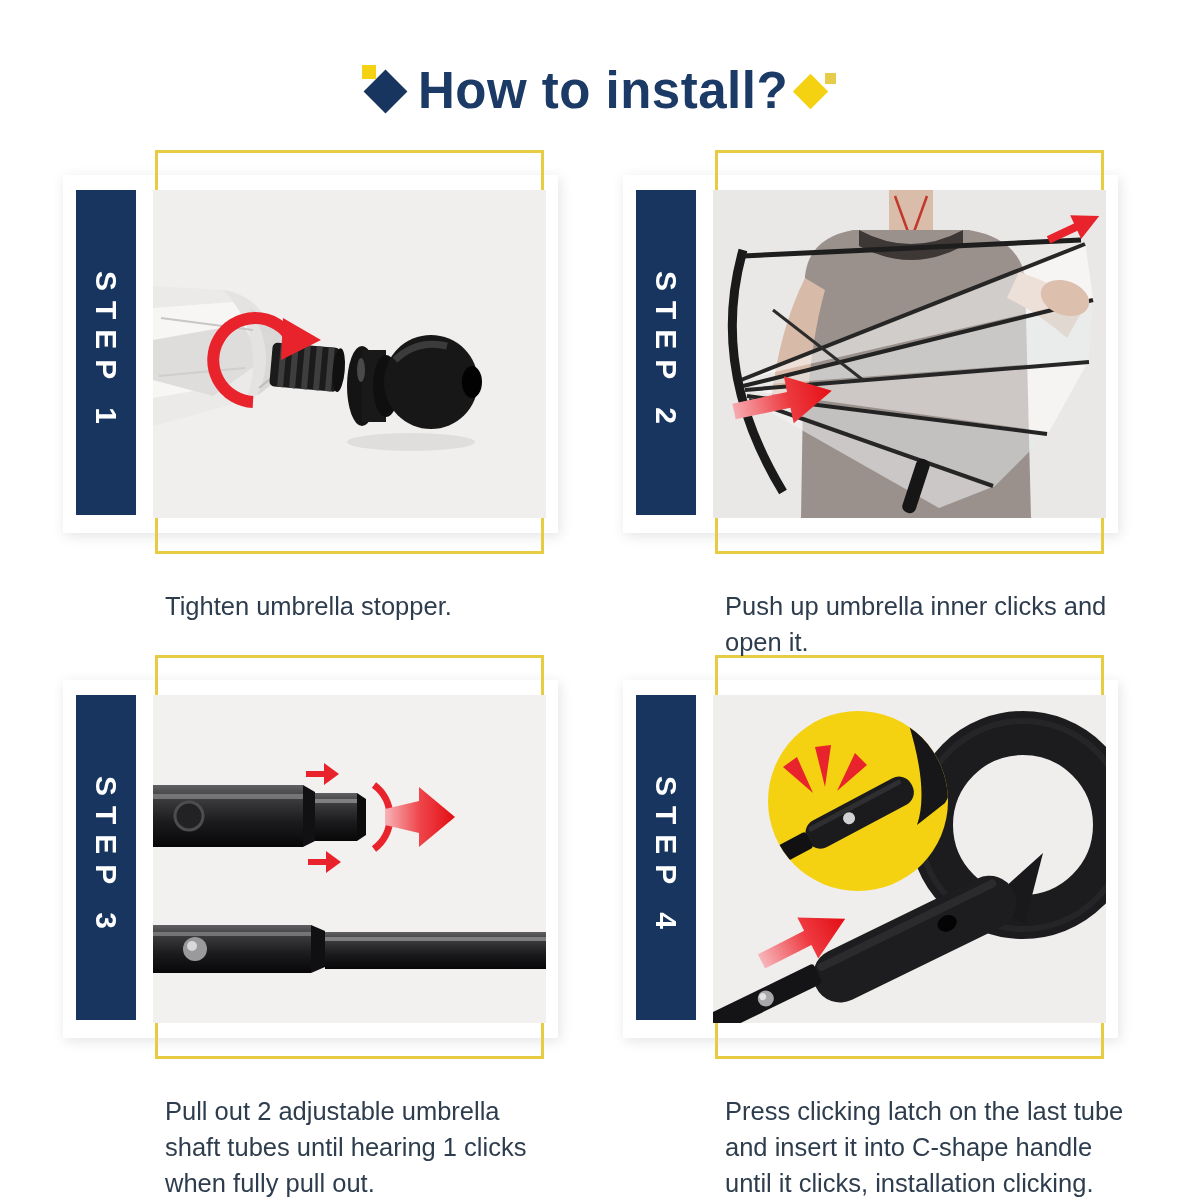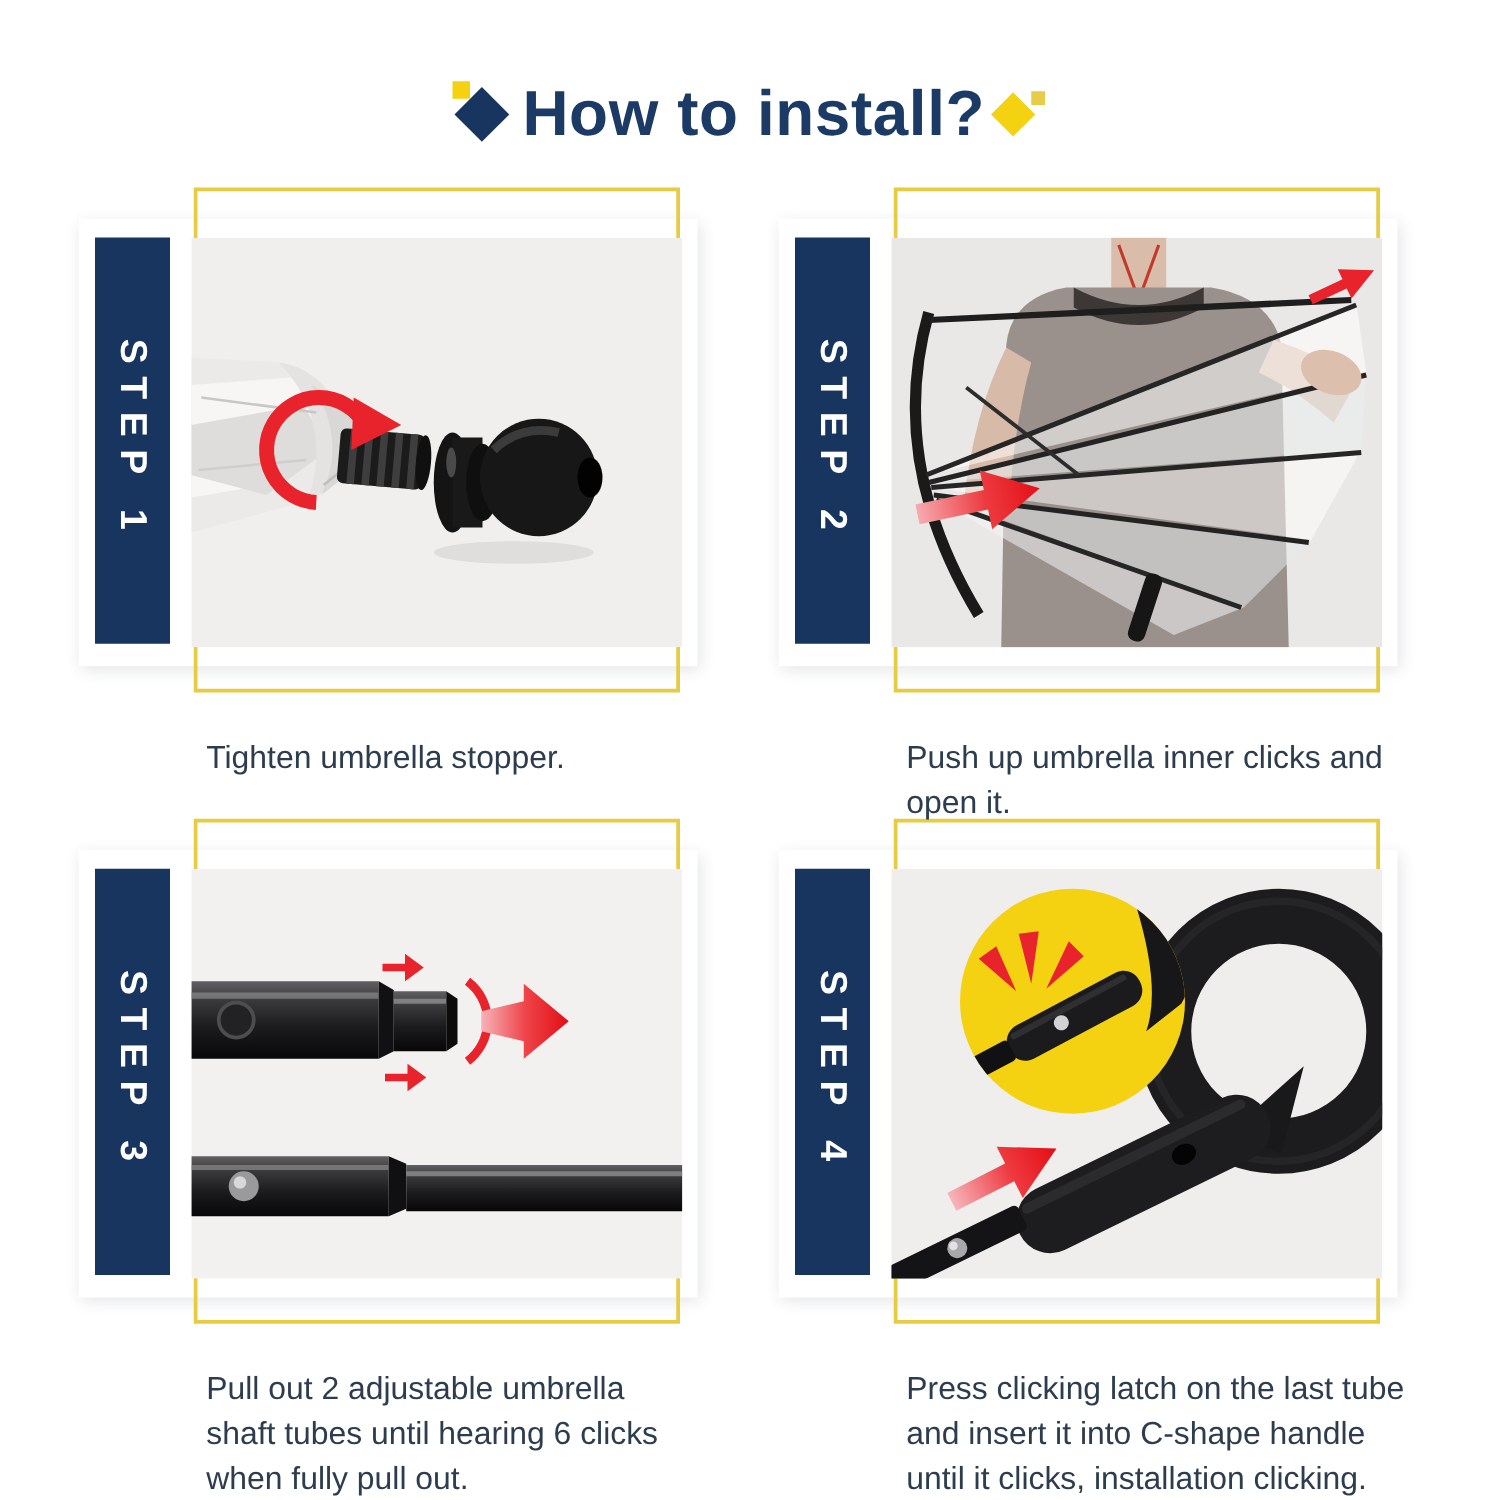--- a/index.html
+++ b/index.html
@@ -197,21 +197,21 @@
           <rect x="0" y="237" width="158" height="4" fill="#8a8a8c" opacity="0.7"></rect>
           <circle cx="42" cy="254" r="12" fill="#9a9a9c"></circle>
           <circle cx="39" cy="251" r="5" fill="#d8d8da"></circle>
           <polygon points="158,230 172,236 172,272 158,278" fill="#101012"></polygon>
           <rect x="172" y="237" width="221" height="37" fill="url(#tg1)"></rect>
           <rect x="172" y="242" width="221" height="4" fill="#98989a" opacity="0.7"></rect>
         </g>
       </svg>
     </figure>
     <p class="caption">Pull out 2 adjustable umbrella
-shaft tubes until hearing 6 clicks
+shaft tubes until hearing 1 clicks
 when fully pull out.</p>
   </section>
 
   <section class="panel p4">
     <div class="card"></div>
     <div class="frame"></div>
     <div class="stepbar">
       <span class="steplabel">STEP 4</span>
     </div>
     <figure class="photo" aria-label="Last tube inserted into C-shape handle with yellow close-up circle of clicking latch and red arrow">

